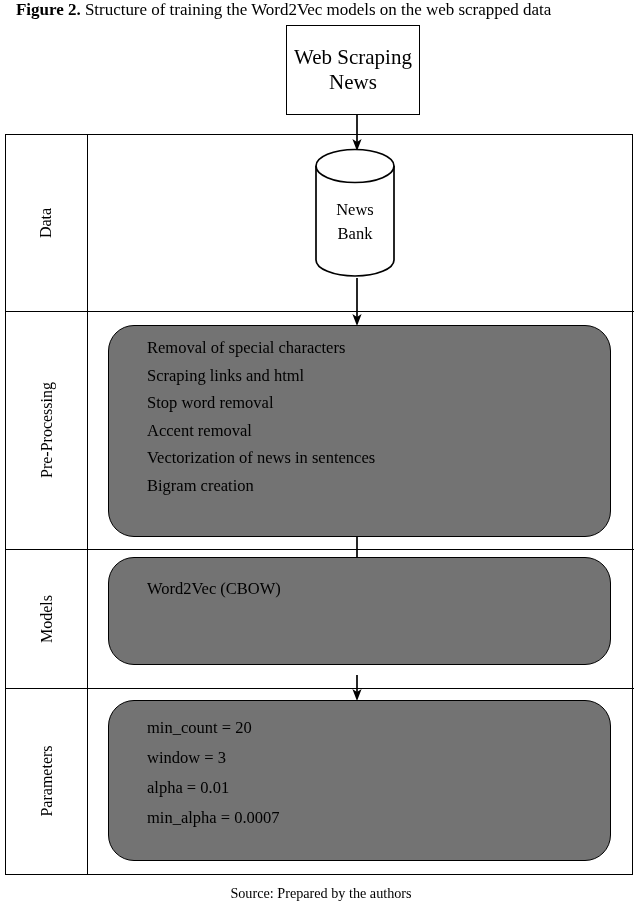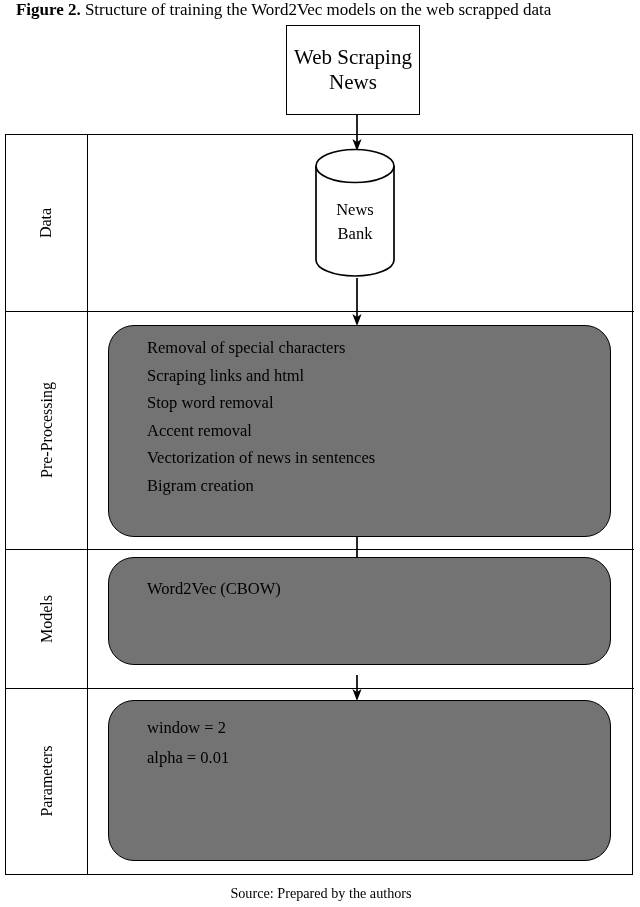--- a/index.html
+++ b/index.html
@@ -262,20 +262,22 @@
 
   <div class="arrow" style="top:675px;height:26px;">
     <svg width="16" height="26" viewBox="0 0 16 26">
       <line x1="8" y1="0" x2="8" y2="23" stroke="#000" stroke-width="1.7"></line>
       <path d="M 8 26 L 3.4 14 L 8 17 L 12.6 14 Z" fill="#000"></path>
     </svg>
   </div>
 
   <div class="rbox rbox-params">
     <div class="lines">
-      <div>window = 2</div>
+      <div>min_count = 20</div>
+      <div>window = 3</div>
       <div>alpha = 0.01</div>
+      <div>min_alpha = 0.0007</div>
     </div>
   </div>
 
   <div class="source-note">Source: Prepared by the authors</div>
 
 </div>
 
 </body></html>

